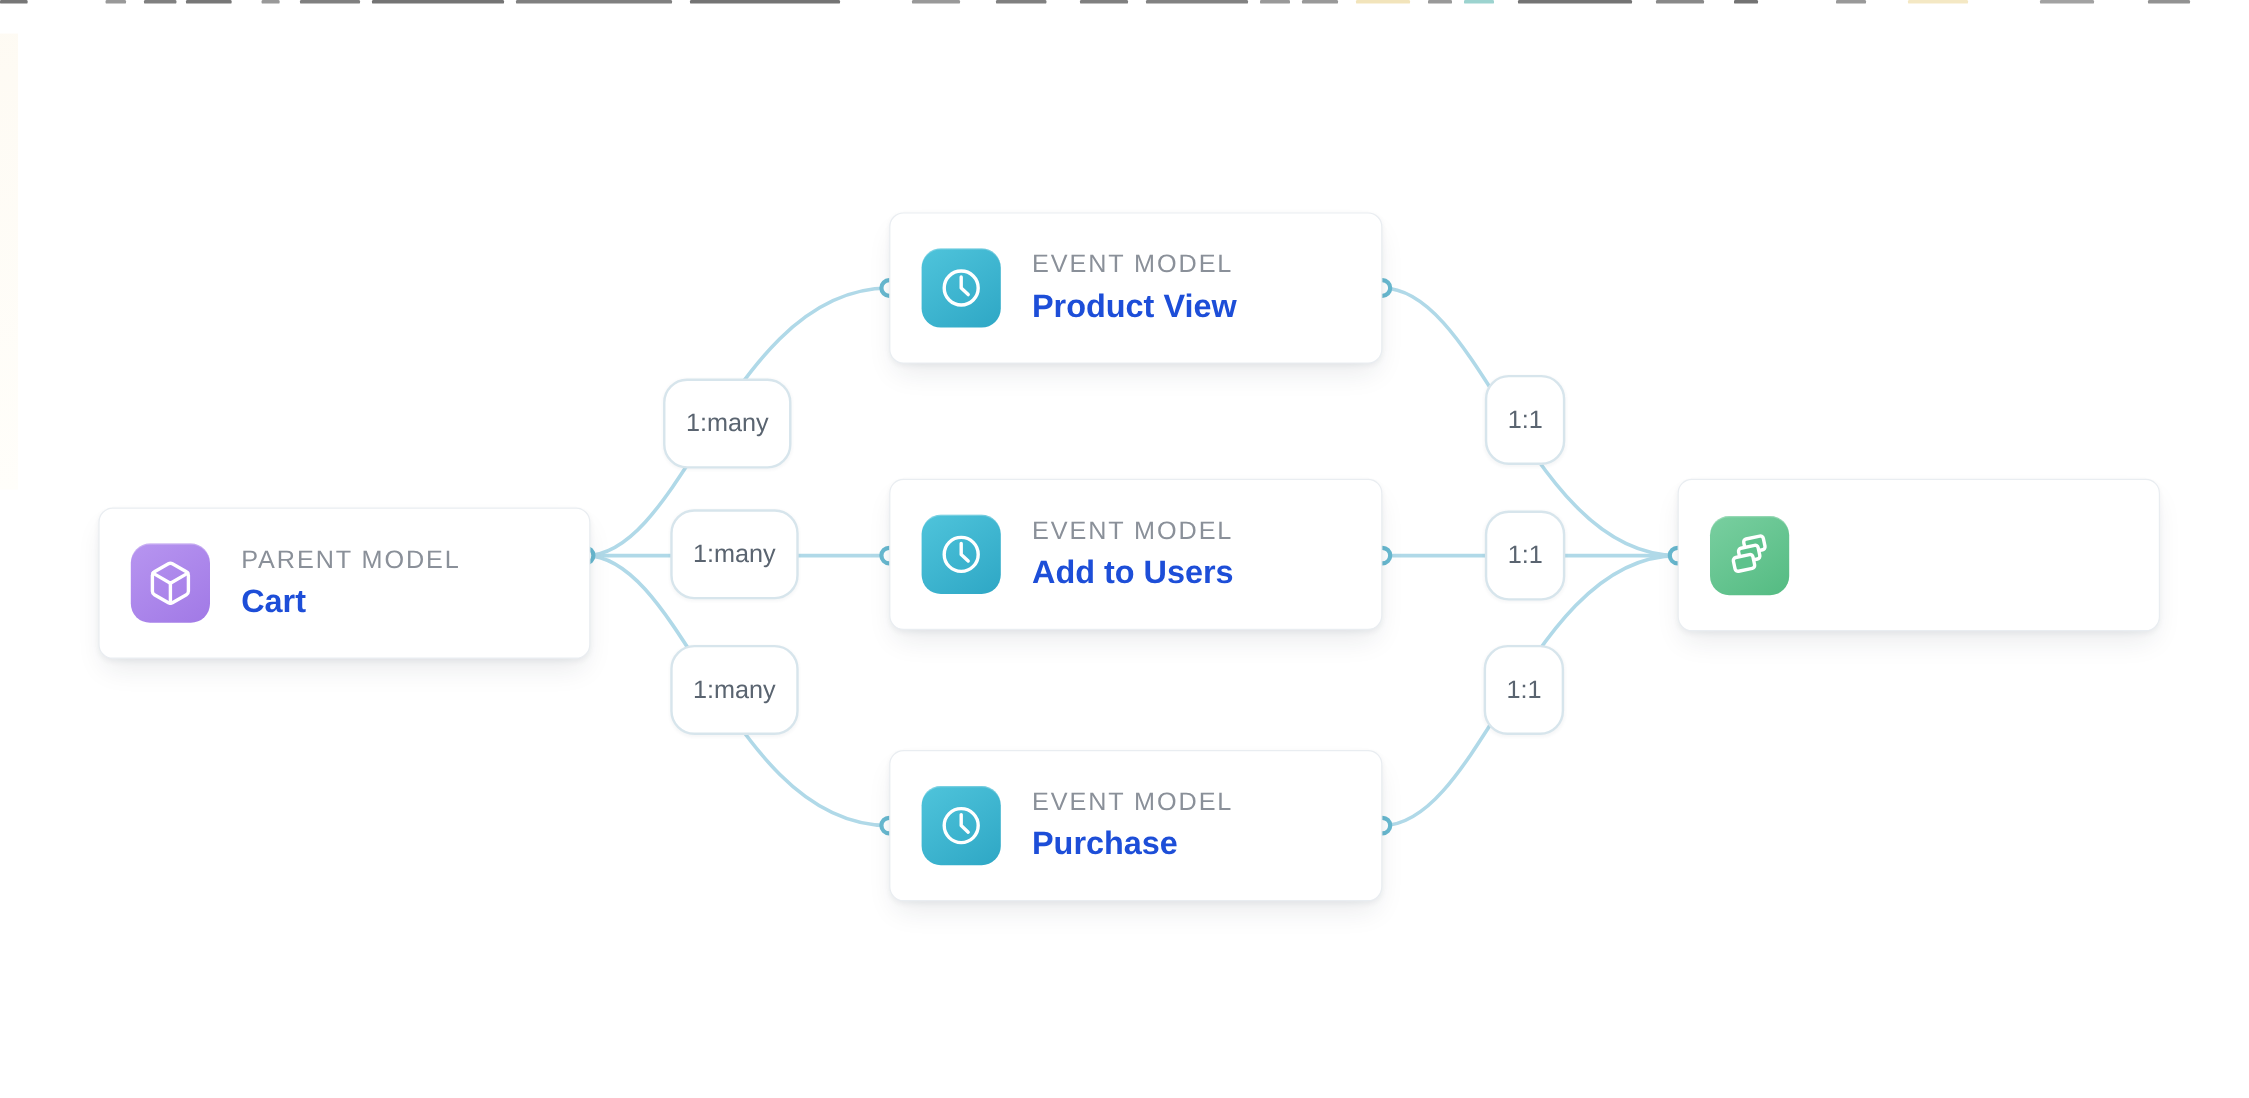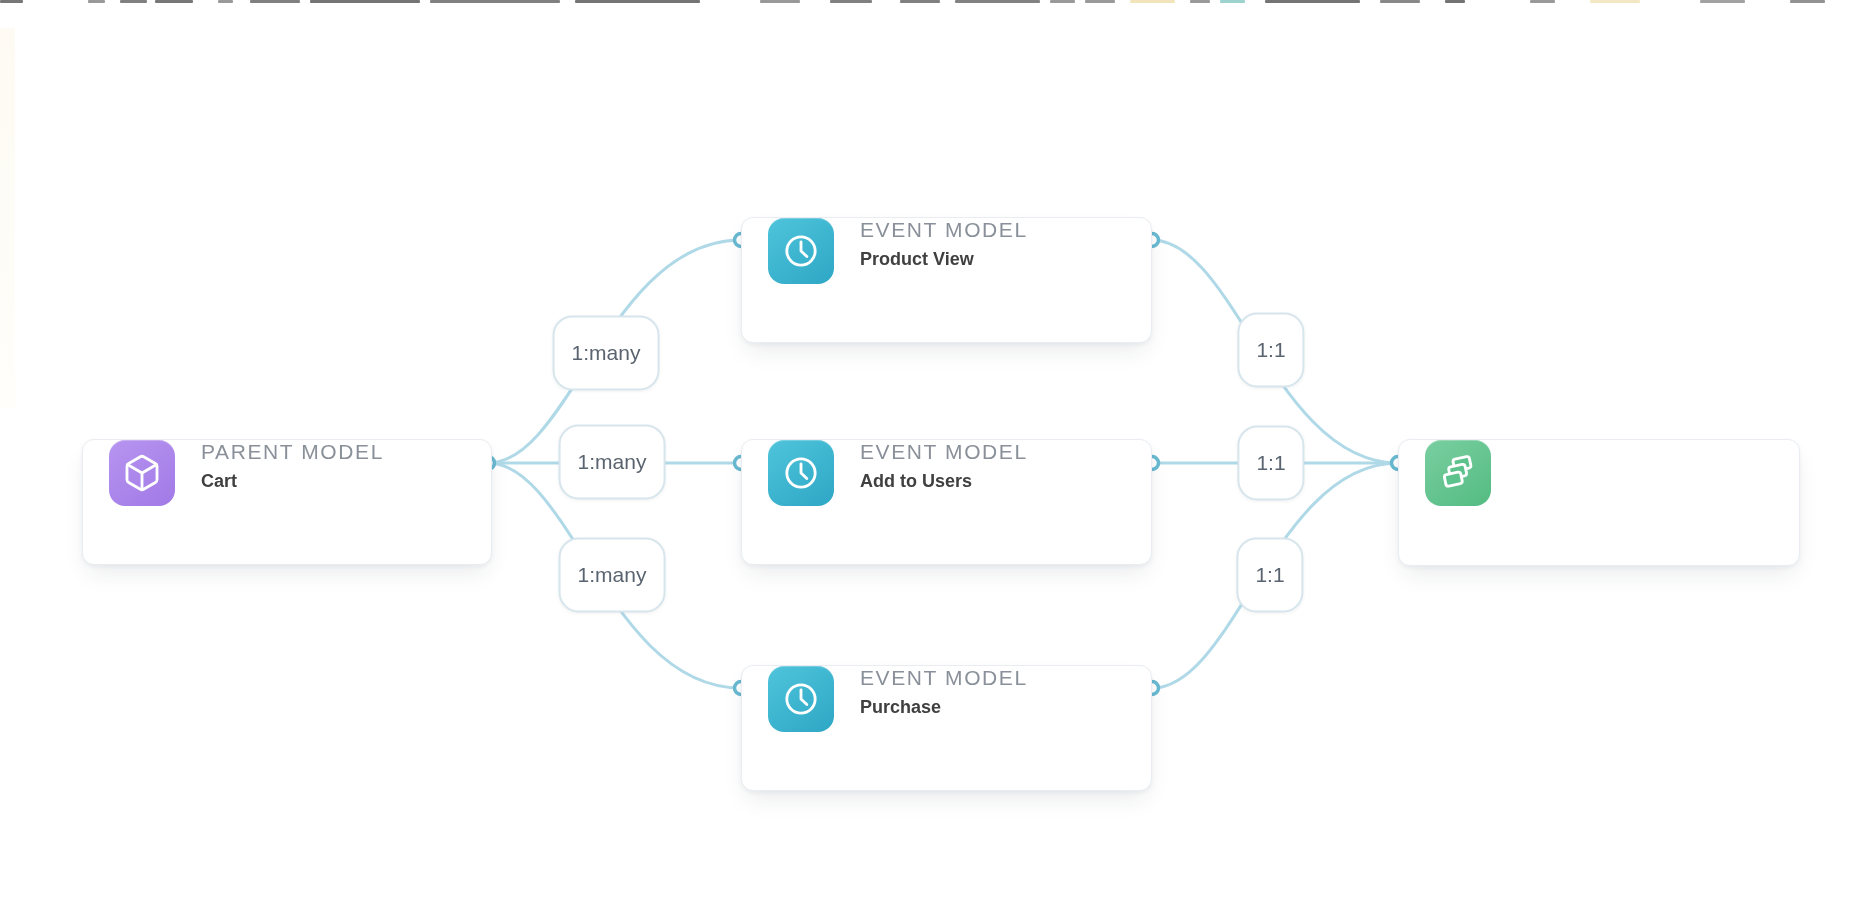--- a/index.html
+++ b/index.html
@@ -15,43 +15,42 @@
   .left-artifact{position:absolute;top:28px;left:0;width:15px;height:380px;
     background:linear-gradient(#fdf7ea,#fffdf6);opacity:.55;pointer-events:none;}
 
   
   svg.wires{position:absolute;top:0;left:0;}
   .wire{stroke:#b0d9e8;stroke-width:3;fill:none;stroke-linecap:round;}
   .port{fill:#ffffff;stroke:#68b9d0;stroke-width:3.5;}
 
   
   .card{
-    position:absolute;display:flex;gap:26px;
+    position:absolute;display:flex;align-items:center;gap:26px;
     background:#ffffff;border:1px solid #e9edf1;border-radius:12px;
     padding:0 28px 0 26px;box-sizing:border-box;
     box-shadow:0 2px 4px rgba(25,39,57,.05),0 12px 24px -6px rgba(25,39,57,.10);
-    margin-top:40px;
   }
-  .pos-users          {left:82px;  top:399px; width:410px; height:126px;}
+  .pos-users          {left:82px;  top:423px; width:410px; height:126px;}
   .pos-product-view   {left:741px; top:177px; width:411px; height:126px;}
   .pos-add-to-cart    {left:741px; top:399px; width:411px; height:126px;}
   .pos-purchase       {left:741px; top:625px; width:411px; height:126px;}
   .pos-product-details{left:1398px;top:399px; width:402px; height:127px;}
 
   .node-icon{width:66px;height:66px;border-radius:16px;flex:0 0 66px;
     display:flex;align-items:center;justify-content:center;
     box-shadow:inset 0 1px 0 rgba(255,255,255,.25);}
   .node-icon svg{width:40px;height:40px;display:block;}
   .icon-purple{background:linear-gradient(145deg,#b795f0 0%,#a179e6 100%);}
   .icon-teal  {background:linear-gradient(145deg,#4fc4db 0%,#2ea7c5 100%);}
   .icon-green {background:linear-gradient(145deg,#79cfa0 0%,#54bb82 100%);}
 
   .texts{display:flex;flex-direction:column;gap:7px;min-width:0;}
   .type-label{font-size:21px;font-weight:500;letter-spacing:1.6px;color:#8a9099;white-space:nowrap;}
-  .node-title{font-size:18px;font-weight:700;color:#404040;white-space:nowrap;}
+  .node-title{font-size:27px;font-weight:700;color:#1d4ed8;white-space:nowrap;}
 
   
   .pill{
     position:absolute;transform:translate(-50%,-50%);
     background:#ffffff;border:2px solid #d7e5ec;border-radius:20px;
     padding:24px 17px;font-size:21px;line-height:1.1;color:#5a6470;font-weight:500;
     box-shadow:0 1px 3px rgba(40,60,80,.05);white-space:nowrap;
   }
   .pill-m0{left:606px; top:353px;}
   .pill-m1{left:612px; top:462px;}

